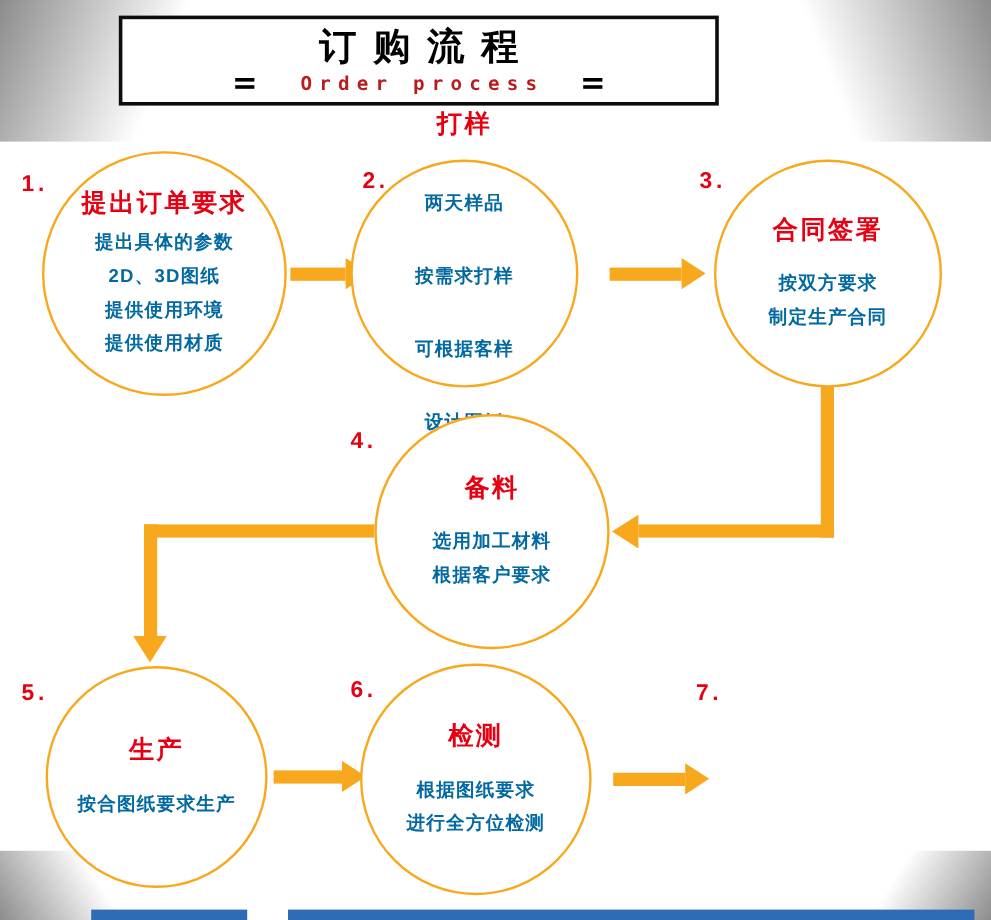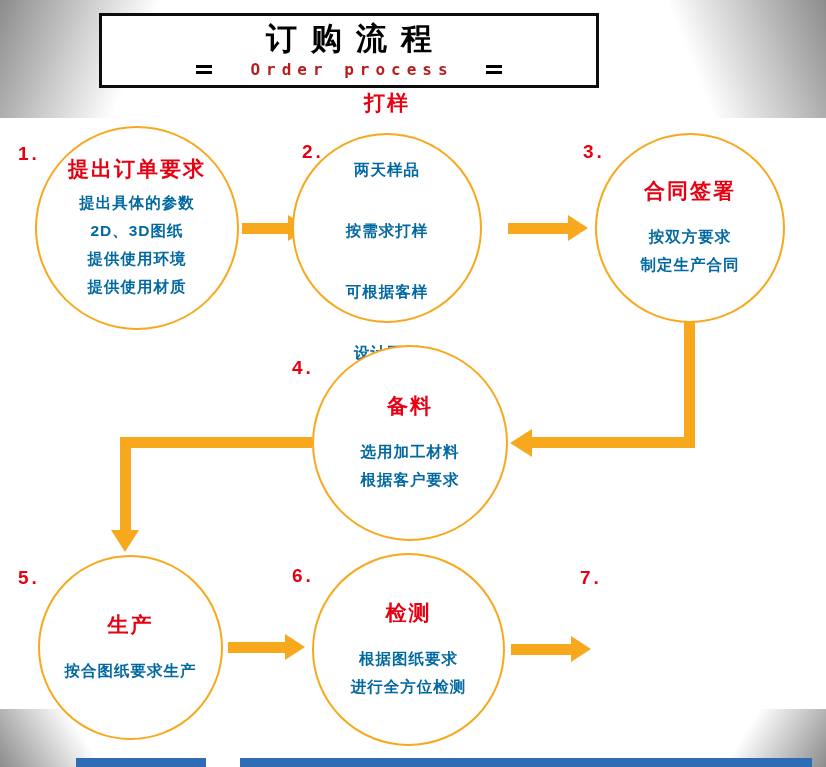--- a/index.html
+++ b/index.html
@@ -60,21 +60,21 @@
   .c-title { color:var(--red,#E60012); font-weight:bold; font-size:21px; letter-spacing:2px; }
   .gap-sm { margin-bottom:6px; }
   .gap-lg { margin-bottom:18px; }
   .c-line { color:#0369a1; font-weight:bold; font-size:15.5px; line-height:1.8; letter-spacing:1px; }
 
   #c1 { left:35px;  top:126px; width:204px; height:204px; }
   #c2 { left:292px; top:133px; width:190px; height:190px;gap:33px; }
   #c3 { left:595px; top:133px; width:190px; height:190px; }
   #c4 { left:312px; top:345px; width:196px; height:196px; }
   #c5 { left:38px;  top:555px; width:185px; height:185px; }
-  #c6 { left:312px; top:553px; width:193px; height:193px; }
+  #c6 { left:300px; top:553px; width:193px; height:193px; }
   #c7 { left:598px; top:557px; width:186px; height:186px; }
 
   
   .num { position:absolute; color:var(--red,#E60012); font-weight:bold; font-size:19px; letter-spacing:3px; z-index:3; }
   #n1 { left:18px;  top:143px; }
   #n2 { left:302px; top:141px; }
   #n3 { left:583px; top:141px; }
   #n4 { left:292px; top:357px; }
   #n5 { left:18px;  top:567px; }
   #n6 { left:292px; top:565px; }

